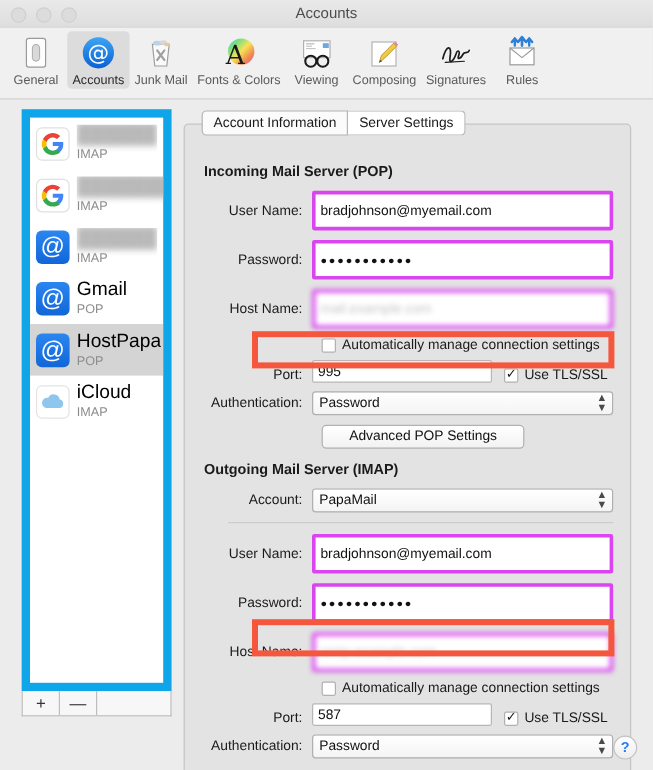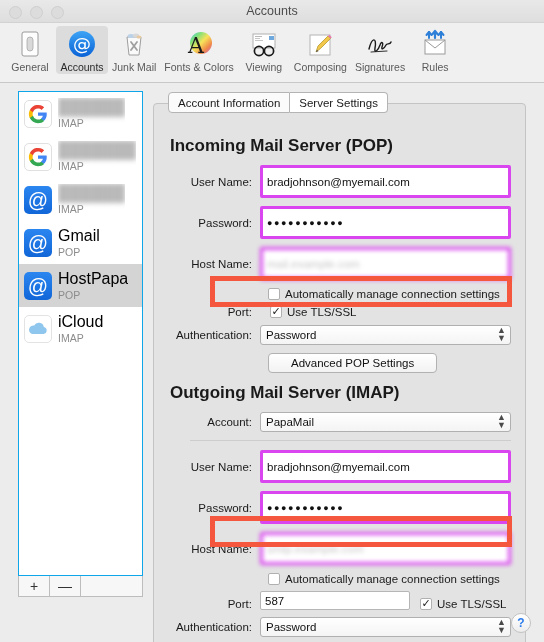--- a/index.html
+++ b/index.html
@@ -99,21 +99,21 @@
     position: absolute;
     left: 18px;
     top: 8px;
     width: 125px;
     height: 565px;
   }
   .acct-list {
     width: 125px;
     height: 485px;
     background: #fff;
-    border: 1px solid #0ea5e9;
+    border: 7px solid #0ea5e9;
     box-sizing: border-box;
     overflow: hidden;
   }
   .acct-row {
     display: flex;
     align-items: center;
     height: 43px;
     padding-left: 5px;
     box-sizing: border-box;
     cursor: default;
@@ -243,21 +243,21 @@
   .form {
     position: absolute;
     top: 22px;
     left: 0;
     right: 0;
     padding: 0 14px;
     box-sizing: border-box;
   }
 
   .section-title {
-    font-size: 17px;
+    font-size: 12px;
     font-weight: bold;
     color: #1a1a1a;
     margin: 10px 0 9px 2px;
   }
 
   .frow {
     display: flex;
     align-items: center;
     margin-bottom: 8px;
   }
@@ -669,20 +669,21 @@
         <input class="finput blurredfield" type="text" value="mail.example.com" style="">
       </div>
 
       <div class="checkrow">
         <div class="cbox"></div>
         <div class="cblabel">Automatically manage connection settings</div>
       </div>
 
       <div class="portrow">
         <div class="flabel">Port:</div>
+        <input class="port-input" type="text" value="995" style="">
         <div class="tls-wrap">
           <div class="cbox checked"></div>
           <div class="cblabel">Use TLS/SSL</div>
         </div>
       </div>
 
       <div class="frow">
         <div class="flabel">Authentication:</div>
         <div class="fselect">
           <span>Password</span>

